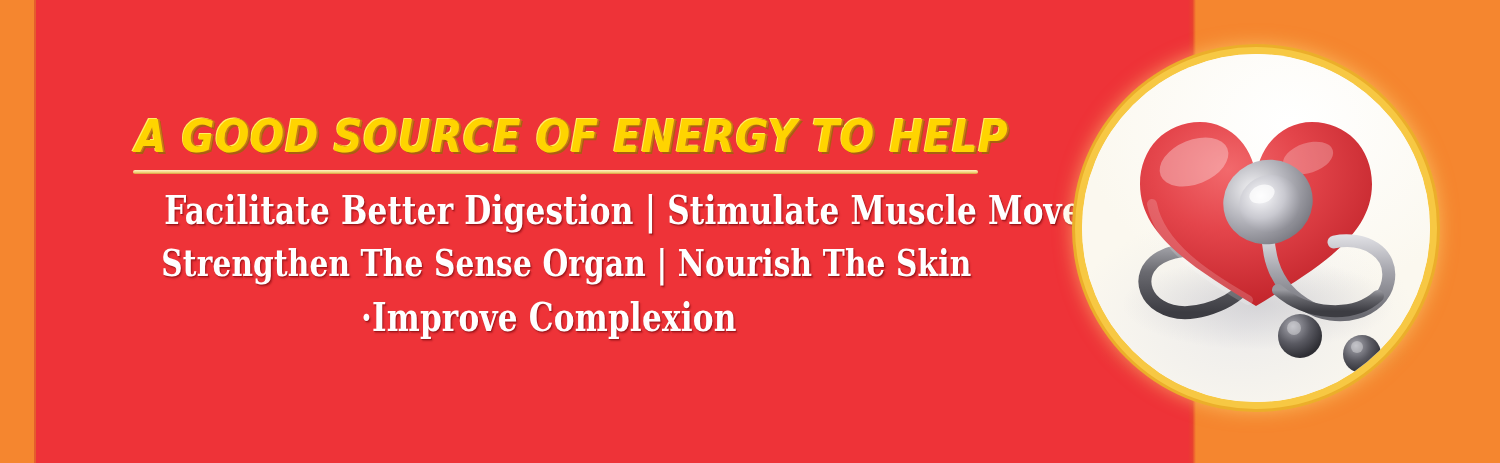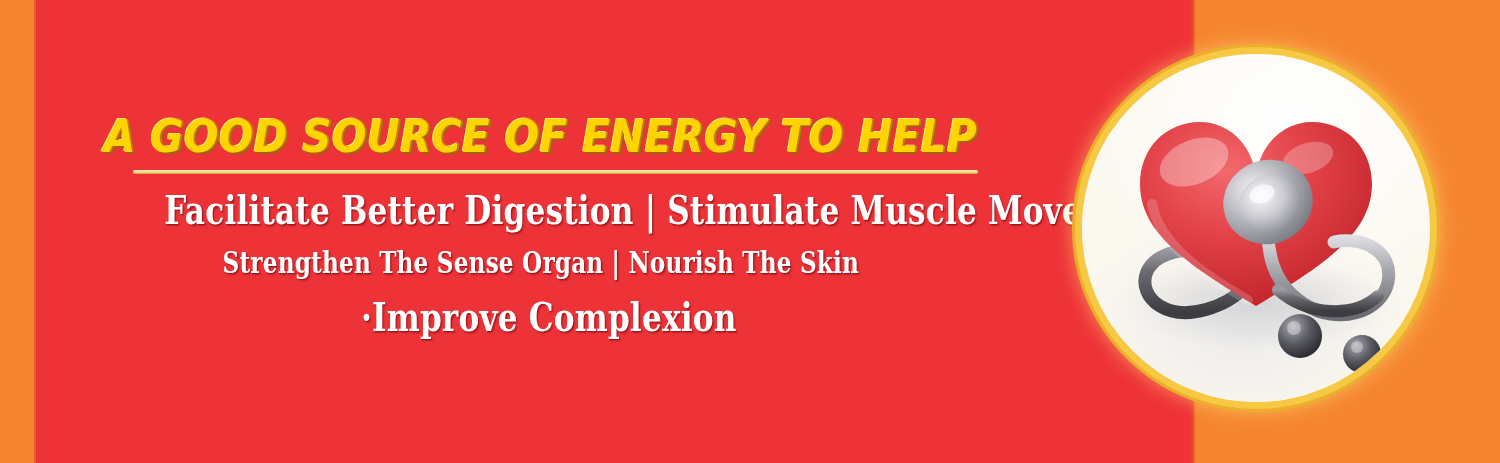--- a/index.html
+++ b/index.html
@@ -60,21 +60,21 @@
   .text-block {
     position: absolute;
     left: 36px; top: 0;
     width: 1158px; height: 463px;
   }
 
   .headline-wrap {
     position: absolute;
     left: 0; top: 112px;
     width: 1010px;
-    text-align: center;
+    text-align: right;
   }
   .headline {
     display: inline-block;
     font-family: "DejaVu Sans", sans-serif;
     font-size: 44px;
     line-height: 50px;
     font-weight: bold;
     font-style: italic;
     letter-spacing: 0.5px;
     color: #FFD400;
@@ -111,21 +111,21 @@
     text-shadow:
       1px 1px 0 rgba(150,20,24,.75),
       2px 2px 2px rgba(120,12,16,.45);
   }
   .bodyline-inner {
     display: inline-block;
     transform: scaleX(0.80);
     transform-origin: center;
   }
   .bodyline-1 { font-size: 39px; line-height: 52px; }
-  .bodyline-2 { font-size: 29px; line-height: 54px; }
+  .bodyline-2 { font-size: 37px; line-height: 54px; margin-left: 24px; }
   .bodyline-3 { font-size: 39px; line-height: 54px; padding-left: 16px; }
 
   
   .badge {
     position: absolute;
     left: 1082px; top: 54px;
     width: 348px; height: 348px;
     border-radius: 50%;
     background: #FEFCF5;
     box-shadow:

